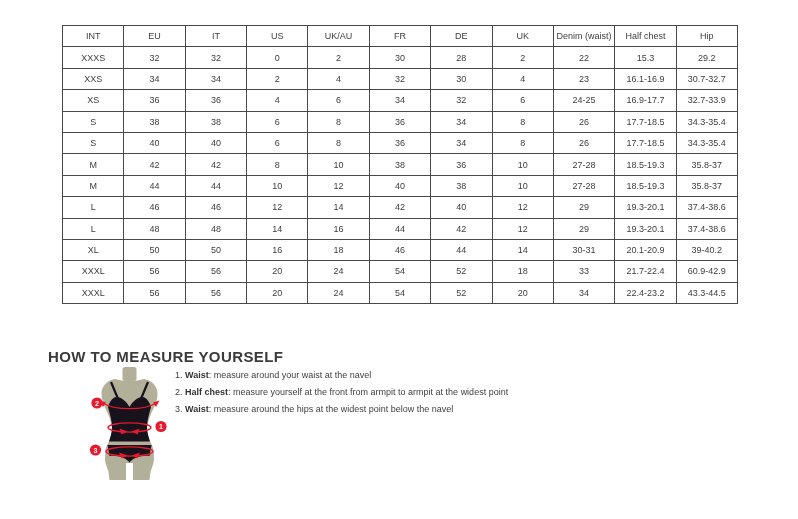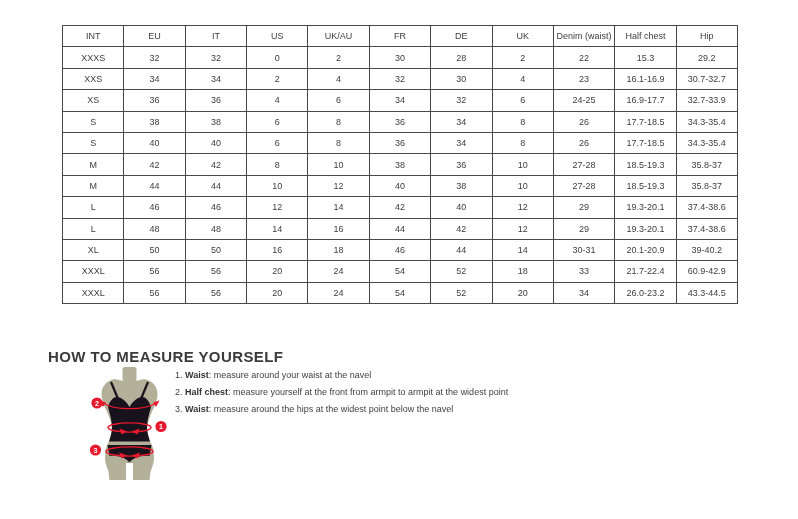--- a/index.html
+++ b/index.html
@@ -225,21 +225,21 @@
         <tr>
           <td>XXXL</td>
           <td>56</td>
           <td>56</td>
           <td>20</td>
           <td>24</td>
           <td>54</td>
           <td>52</td>
           <td>20</td>
           <td>34</td>
-          <td>26.0-23.2</td>
+          <td>22.4-23.2</td>
           <td>43.3-44.5</td>
         </tr>
       </tbody>
   </table>
 
   <div class="measure-title">HOW TO MEASURE YOURSELF</div>
 
   <div class="figure-wrap">
     <svg width="95" height="145" viewBox="0 0 95 145">
 

